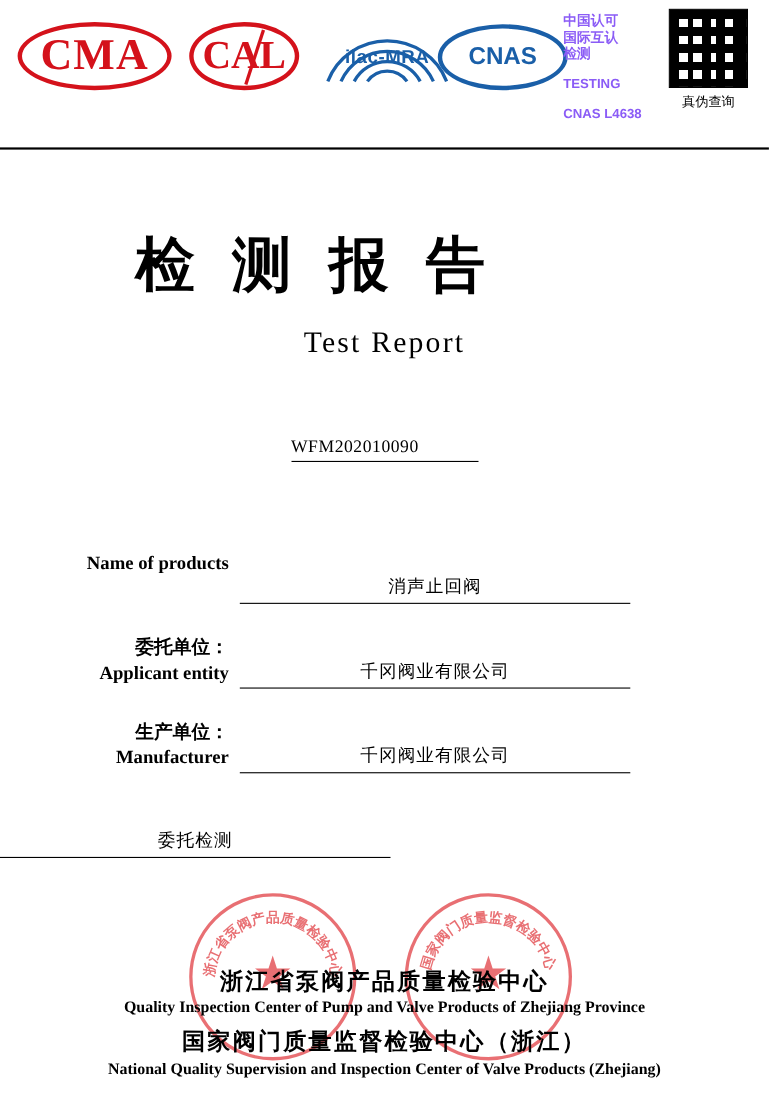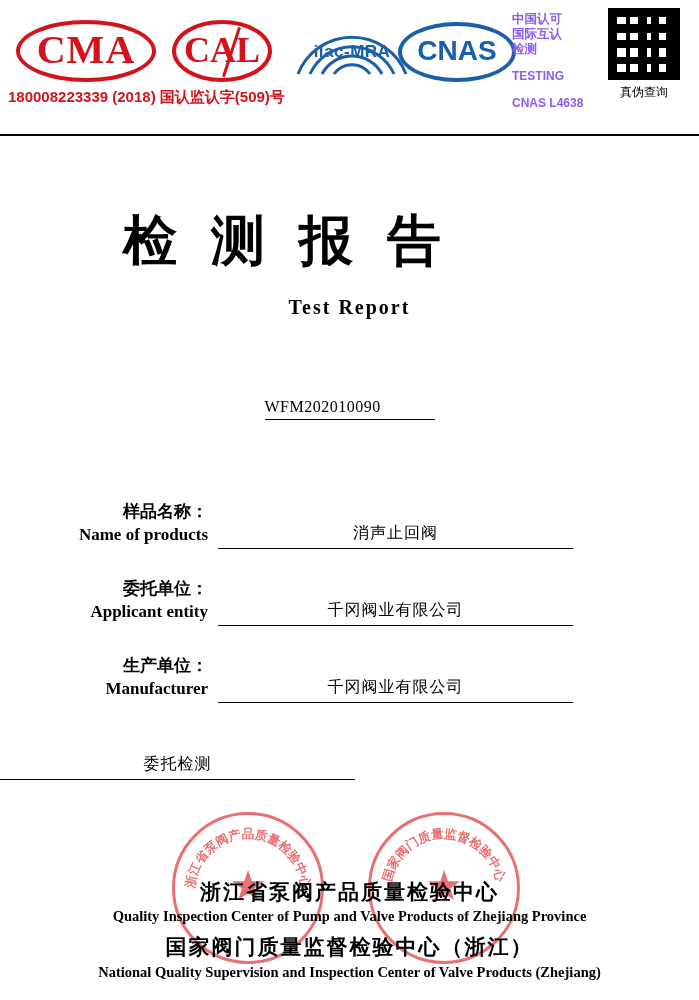--- a/index.html
+++ b/index.html
@@ -154,21 +154,21 @@
   .cnas-text {
     position: absolute;
     left: 0;
     top: 8px;
     width: 118px;
     height: 60px;
     line-height: 58px;
     text-align: center;
     font-family: "Liberation Sans", sans-serif;
     font-weight: bold;
-    font-size: 28px;
+    font-size: 22px;
     color: #1a5fa8;
   }
 
   .cnas-side {
     position: absolute;
     left: 512px;
     top: 12px;
     width: 86px;
     font-family: "Liberation Sans", sans-serif;
     font-size: 12.5px;
@@ -229,22 +229,22 @@
     text-indent: 34px;
     color: #000;
   }
   .title-en {
     position: absolute;
     top: 296px;
     left: 0;
     width: 699px;
     text-align: center;
     font-family: "Liberation Serif", serif;
-    font-weight: bold;
-    font-size: 20px;
+    font-weight: normal;
+    font-size: 27px;
     letter-spacing: 2px;
     color: #000;
   }
 
   
   .report-no {
     position: absolute;
     top: 374px;
     left: 0;
     width: 699px;
@@ -397,25 +397,20 @@
   }
 </style>
 </head>
 <body>
 
 <div class="header-band">
 
   <div class="cma-logo">
     <div class="cma-ellipse"></div>
     <div class="cma-text">CMA</div>
-  </div>
-  <div class="cma-number">
-    <span>180008223339</span>
-    <span>(2018)</span>
-    <span>国认监认字(509)号</span>
   </div>
 
   <div class="cal-logo">
     <div class="cal-ellipse"></div>
     <div class="cal-text">CAL</div>
     <div class="cal-slash"></div>
   </div>
 
   <div class="ilac-block">
     <svg class="ilac-arcs" viewBox="0 0 120 62">
@@ -454,21 +449,20 @@
 <div class="report-no">
   <div class="value-wrap">
     <div class="value">WFM202010090</div>
   </div>
 </div>
 
 <div class="fields">
 
   <div class="field-row">
     <div class="field-labels">
-      <div class="field-cn">样品名称：</div>
       <div class="field-en">Name of products</div>
     </div>
     <div class="field-value-wrap">
       <div class="field-value">消声止回阀</div>
     </div>
   </div>
 
   <div class="field-row">
     <div class="field-labels">
       <div class="field-cn">委托单位：</div>

